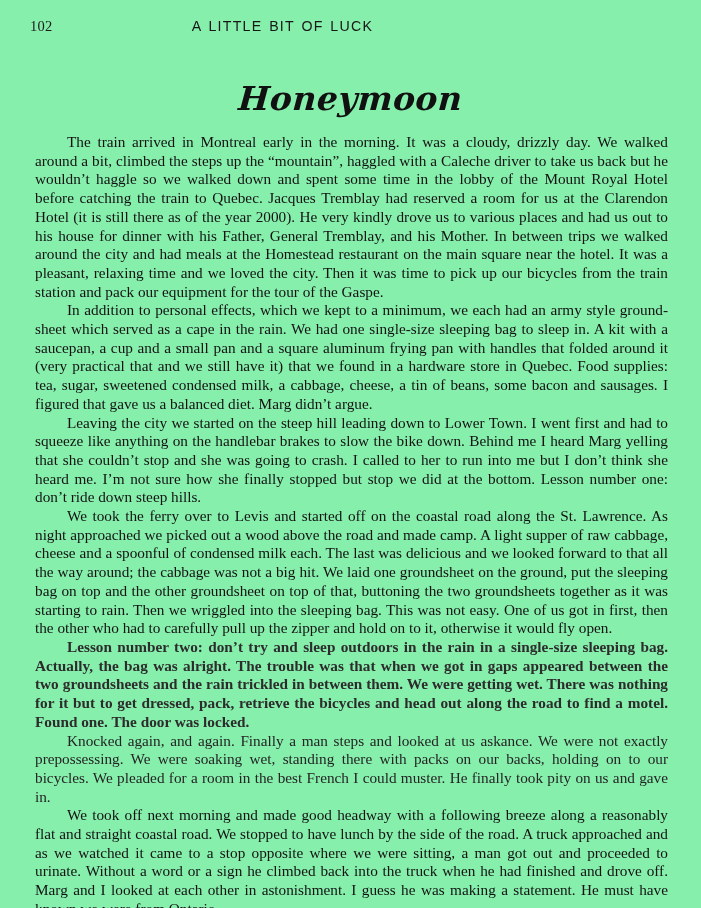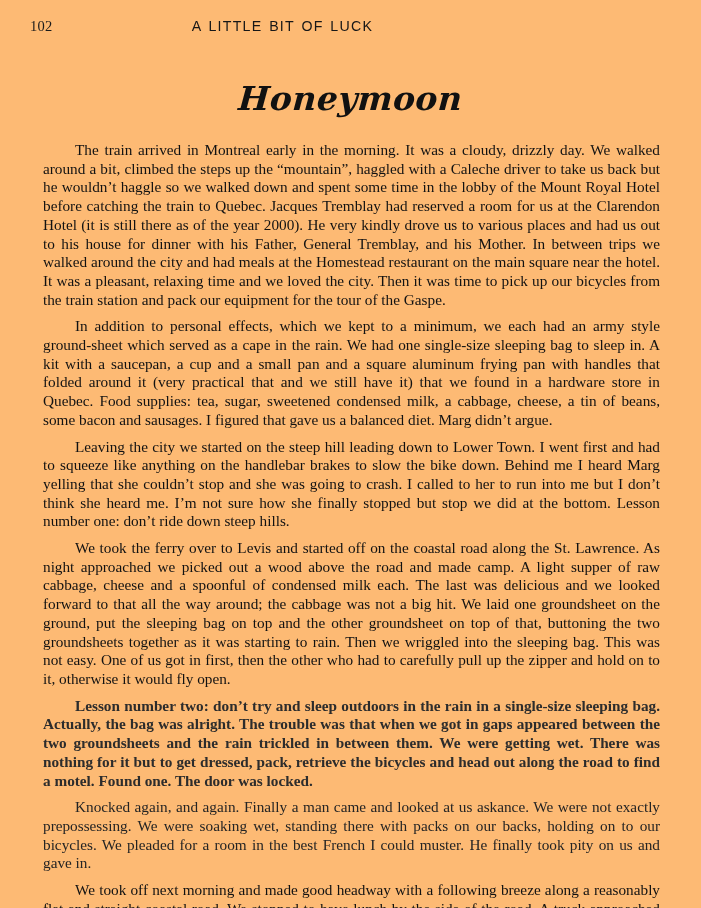--- a/index.html
+++ b/index.html
@@ -5,21 +5,21 @@
   html, body {
     margin: 0;
     padding: 0;
     background: #ffffff;
   }
 
   .page {
     position: relative;
     width: 701px;
     height: 908px;
-    background: #fdba74;
+    background: #86efac;
     overflow: hidden;
     box-sizing: border-box;
     padding-left: 34px;
   }
 
   
   .running-head {
     position: absolute;
     top: 18px;
     left: 0;
@@ -74,21 +74,21 @@
     width: 633px;
     font-family: "Liberation Serif", "DejaVu Serif", serif;
     font-size: 15.25px;
     line-height: 18.7px;
     color: #121212;
     text-align: justify;
     text-justify: inter-word;
   }
 
   .body-text p {
-    margin: 8px;
+    margin: 0;
     text-indent: 32px;
     hyphens: manual;
   }
 
   
   .body-text p.faded {
     color: #2c2c2c;
     font-weight: bold;
   }
 
@@ -107,17 +107,17 @@
   </div>
 
   <div class="chapter-title">Honeymoon</div>
 
   <div class="body-text">
     <p>The train arrived in Montreal early in the morning. It was a cloudy, drizzly day. We walked around a bit, climbed the steps up the “mountain”, haggled with a Caleche driver to take us back but he wouldn’t haggle so we walked down and spent some time in the lobby of the Mount Royal Hotel before catching the train to Quebec. Jacques Tremblay had reserved a room for us at the Clarendon Hotel (it is still there as of the year 2000). He very kindly drove us to various places and had us out to his house for dinner with his Father, General Tremblay, and his Mother. In between trips we walked around the city and had meals at the Homestead restaurant on the main square near the hotel. It was a pleasant, relaxing time and we loved the city. Then it was time to pick up our bicycles from the train station and pack our equipment for the tour of the Gaspe.</p>
     <p>In addition to personal effects, which we kept to a minimum, we each had an army style ground-sheet which served as a cape in the rain. We had one single-size sleeping bag to sleep in. A kit with a saucepan, a cup and a small pan and a square aluminum frying pan with handles that folded around it (very practical that and we still have it) that we found in a hardware store in Quebec. Food supplies: tea, sugar, sweetened condensed milk, a cabbage, cheese, a tin of beans, some bacon and sausages. I figured that gave us a balanced diet. Marg didn’t argue.</p>
     <p>Leaving the city we started on the steep hill leading down to Lower Town. I went first and had to squeeze like anything on the handlebar brakes to slow the bike down. Behind me I heard Marg yelling that she couldn’t stop and she was going to crash. I called to her to run into me but I don’t think she heard me. I’m not sure how she finally stopped but stop we did at the bottom. Lesson number one: don’t ride down steep hills.</p>
     <p>We took the ferry over to Levis and started off on the coastal road along the St. Lawrence. As night approached we picked out a wood above the road and made camp. A light supper of raw cabbage, cheese and a spoonful of condensed milk each. The last was delicious and we looked forward to that all the way around; the cabbage was not a big hit. We laid one groundsheet on the ground, put the sleeping bag on top and the other groundsheet on top of that, buttoning the two groundsheets together as it was starting to rain. Then we wriggled into the sleeping bag. This was not easy. One of us got in first, then the other who had to carefully pull up the zipper and hold on to it, otherwise it would fly open.</p>
     <p class="faded">Lesson number two: don’t try and sleep outdoors in the rain in a single-size sleeping bag. Actually, the bag was alright. The trouble was that when we got in gaps appeared between the two groundsheets and the rain trickled in between them. We were getting wet. There was nothing for it but to get dressed, pack, retrieve the bicycles and head out along the road to find a motel. Found one. The door was locked.</p>
-    <p class="faint">Knocked again, and again. Finally a man came and looked at us askance. We were not exactly prepossessing. We were soaking wet, standing there with packs on our backs, holding on to our bicycles. We pleaded for a room in the best French I could muster. He finally took pity on us and gave in.</p>
+    <p class="faint">Knocked again, and again. Finally a man steps and looked at us askance. We were not exactly prepossessing. We were soaking wet, standing there with packs on our backs, holding on to our bicycles. We pleaded for a room in the best French I could muster. He finally took pity on us and gave in.</p>
     <p>We took off next morning and made good headway with a following breeze along a reasonably flat and straight coastal road. We stopped to have lunch by the side of the road. A truck approached and as we watched it came to a stop opposite where we were sitting, a man got out and proceeded to urinate. Without a word or a sign he climbed back into the truck when he had finished and drove off. Marg and I looked at each other in astonishment. I guess he was making a statement. He must have known we were from Ontario.</p>
   </div>
 
 </div>
 
 </body></html>

